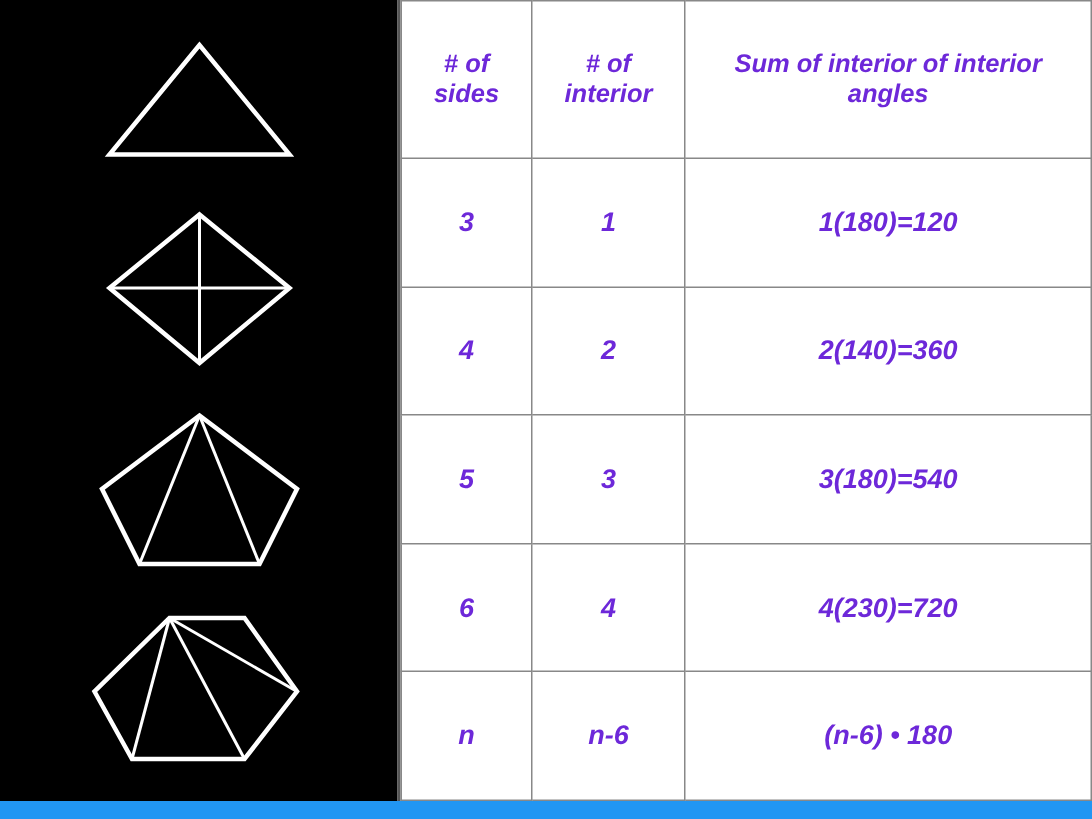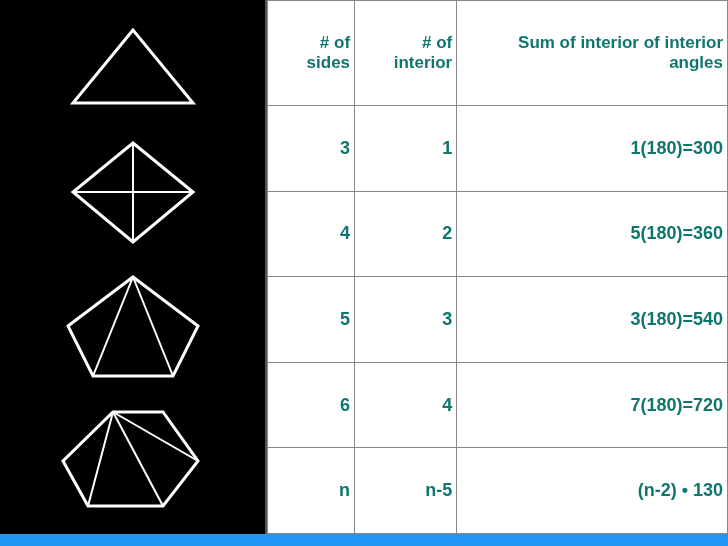--- a/index.html
+++ b/index.html
@@ -53,24 +53,25 @@
     }
 
     table {
       width: 100%;
       height: 100%;
       border-collapse: collapse;
     }
 
     th, td {
       border: 1.5px solid #888;
-      text-align: right;
+      text-align: center;
       vertical-align: middle;
       padding: 6px 4px;
-      color: #0f766e;
+      color: #6d28d9;
+      font-style: italic;
     }
 
     thead th {
       background: #fff;
       font-weight: bold;
       font-size: 17px;
       line-height: 1.2;
       height: 105px;
     }
 
@@ -148,40 +149,40 @@
           </th>
           <th>
             <span>Sum of interior of interior angles</span>
           </th>
         </tr>
       </thead>
       <tbody>
         <tr>
           <td>3</td>
           <td>1</td>
-          <td>1(180)=300</td>
+          <td>1(180)=120</td>
         </tr>
         <tr>
           <td>4</td>
           <td>2</td>
-          <td>5(180)=360</td>
+          <td>2(140)=360</td>
         </tr>
         <tr>
           <td>5</td>
           <td>3</td>
           <td>3(180)=540</td>
         </tr>
         <tr>
           <td>6</td>
           <td>4</td>
-          <td>7(180)=720</td>
+          <td>4(230)=720</td>
         </tr>
         <tr>
           <td>n</td>
-          <td>n-5</td>
-          <td>(n-2) • 130</td>
+          <td>n-6</td>
+          <td>(n-6) • 180</td>
         </tr>
       </tbody>
     </table>
   </div>
 </div>
 
 <div class="bottom-bar"></div>
 
 </body></html>

